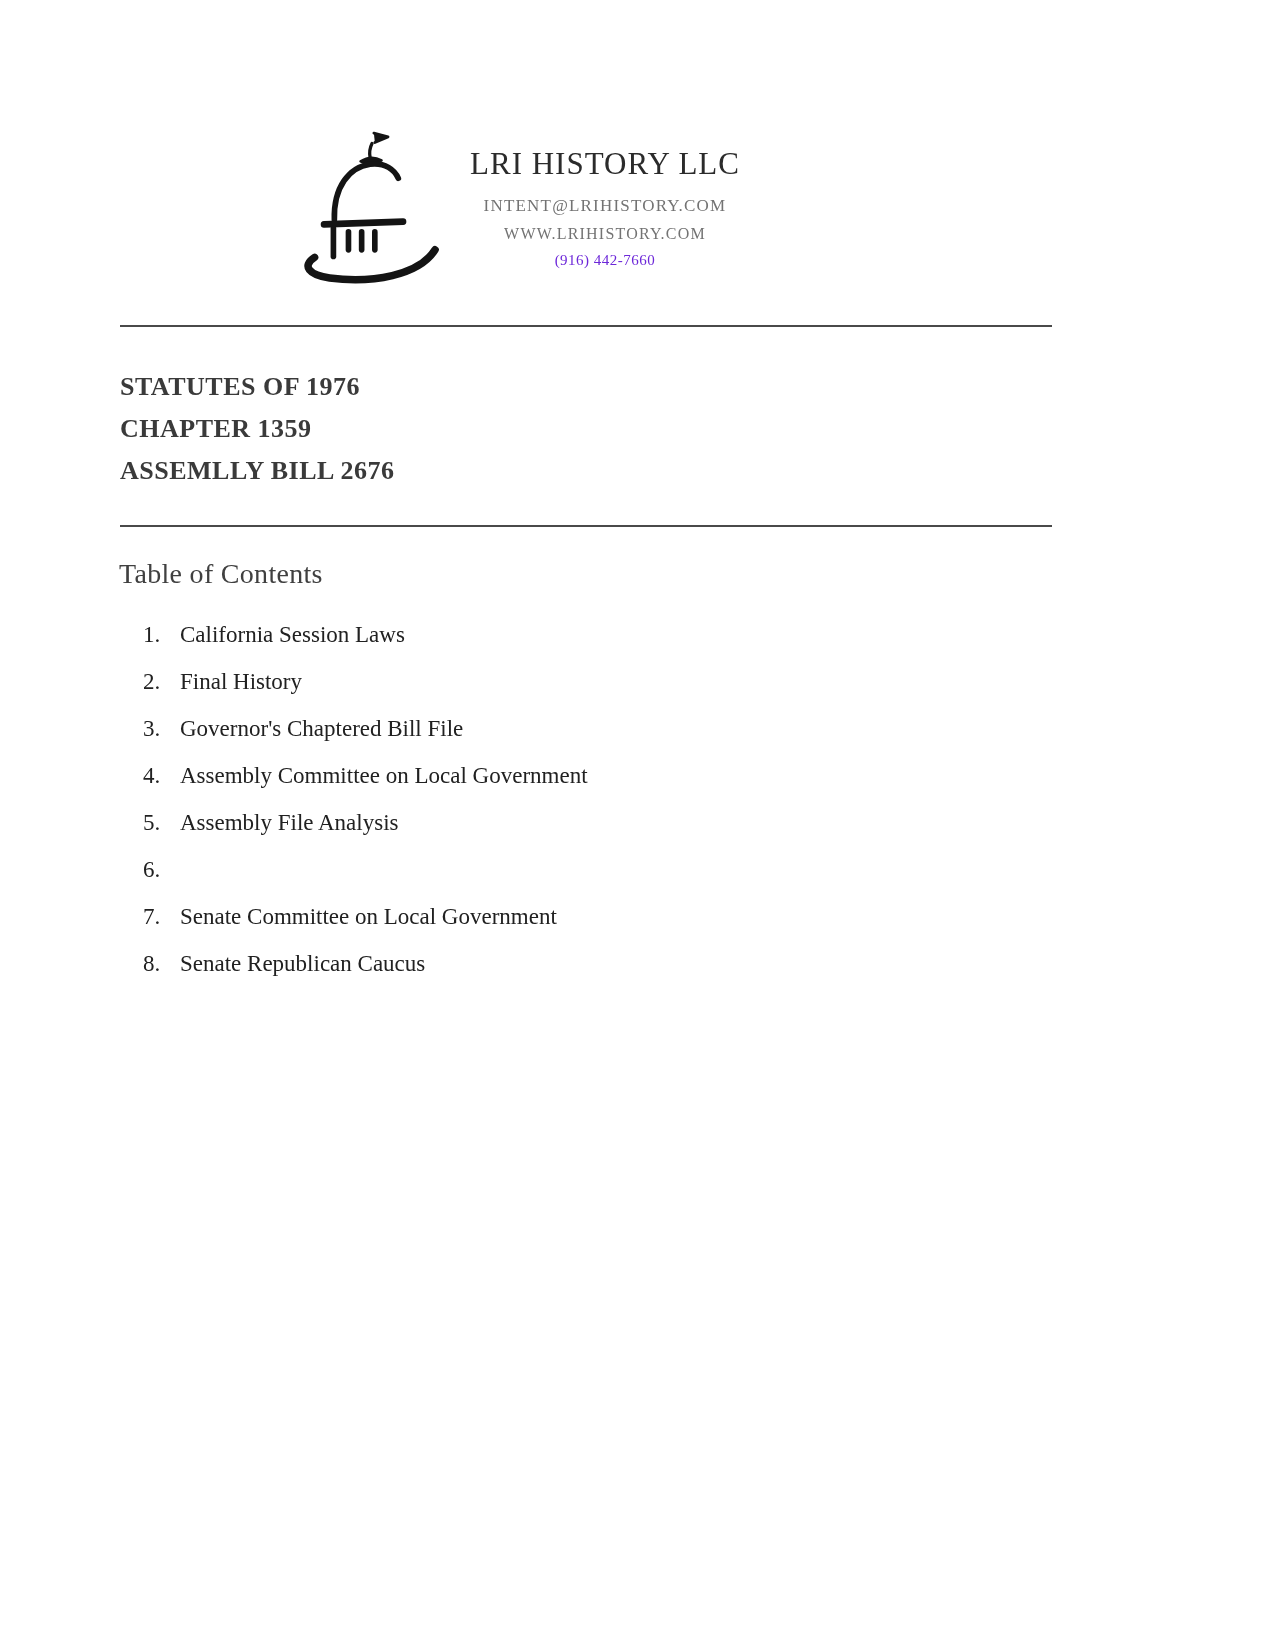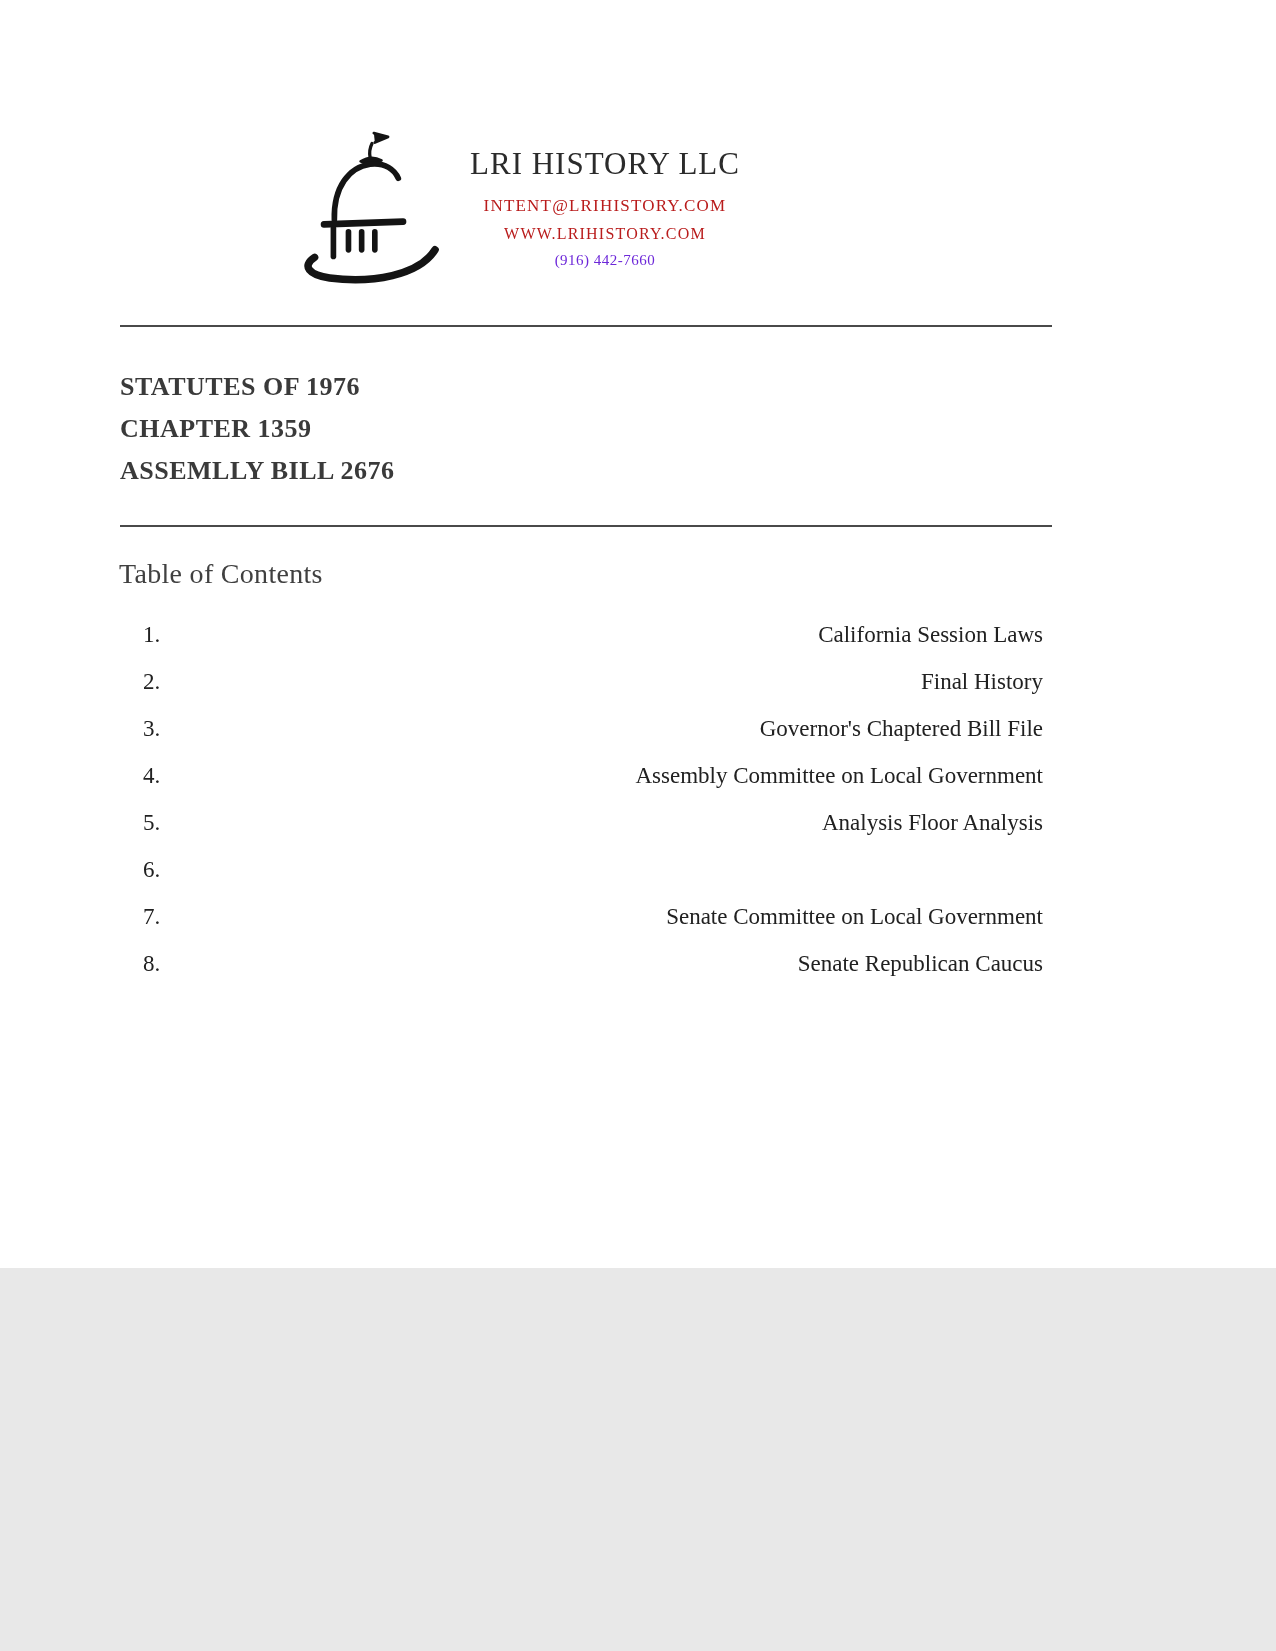--- a/index.html
+++ b/index.html
@@ -5,21 +5,21 @@
   * { margin: 0; padding: 0; box-sizing: border-box; }
 
   html, body {
     background: #e8e8e8;
     font-family: "Liberation Serif", "DejaVu Serif", serif;
   }
 
   .page {
     position: relative;
     width: 1276px;
-    height: 1268px;
+    height: 1651px;
     margin: 0 auto;
     background: #ffffff;
     color: #1a1a1a;
     overflow: hidden;
   }
 
   
   .logo {
     position: absolute;
     left: 292px;
@@ -39,21 +39,21 @@
   .company-name {
     font-size: 31px;
     letter-spacing: 1px;
     color: #2b2b2b;
     margin-bottom: 14px;
     white-space: nowrap;
   }
   .contact-line {
     font-size: 17px;
     letter-spacing: 1.2px;
-    color: #b91c1c;
+    color: #737373;
     margin-bottom: 9px;
     white-space: nowrap;
   }
   .contact-line.small {
     font-size: 16px;
   }
   .phone-line {
     font-size: 15px;
     letter-spacing: 0.5px;
     color: #6d28d9;
@@ -108,21 +108,20 @@
     height: 47px;
     font-size: 23px;
     color: #212121;
   }
   .toc-num {
     width: 37px;
     flex: 0 0 37px;
   }
   .toc-label {
     flex: 1;
-    text-align: right;
   }
 </style>
 </head>
 <body>
 
 <div class="page">
 
   <div class="logo">
     <svg viewBox="0 0 170 175" width="160" height="170" aria-hidden="true">
       <g fill="none" stroke="#141414" stroke-linecap="round" stroke-linejoin="round">
@@ -178,21 +177,21 @@
     <div class="toc-item">
       <span class="toc-num">3.</span>
       <span class="toc-label">Governor's Chaptered Bill File</span>
     </div>
     <div class="toc-item">
       <span class="toc-num">4.</span>
       <span class="toc-label">Assembly Committee on Local Government</span>
     </div>
     <div class="toc-item">
       <span class="toc-num">5.</span>
-      <span class="toc-label">Analysis Floor Analysis</span>
+      <span class="toc-label">Assembly File Analysis</span>
     </div>
     <div class="toc-item">
       <span class="toc-num">6.</span>
     </div>
     <div class="toc-item">
       <span class="toc-num">7.</span>
       <span class="toc-label">Senate Committee on Local Government</span>
     </div>
     <div class="toc-item">
       <span class="toc-num">8.</span>

